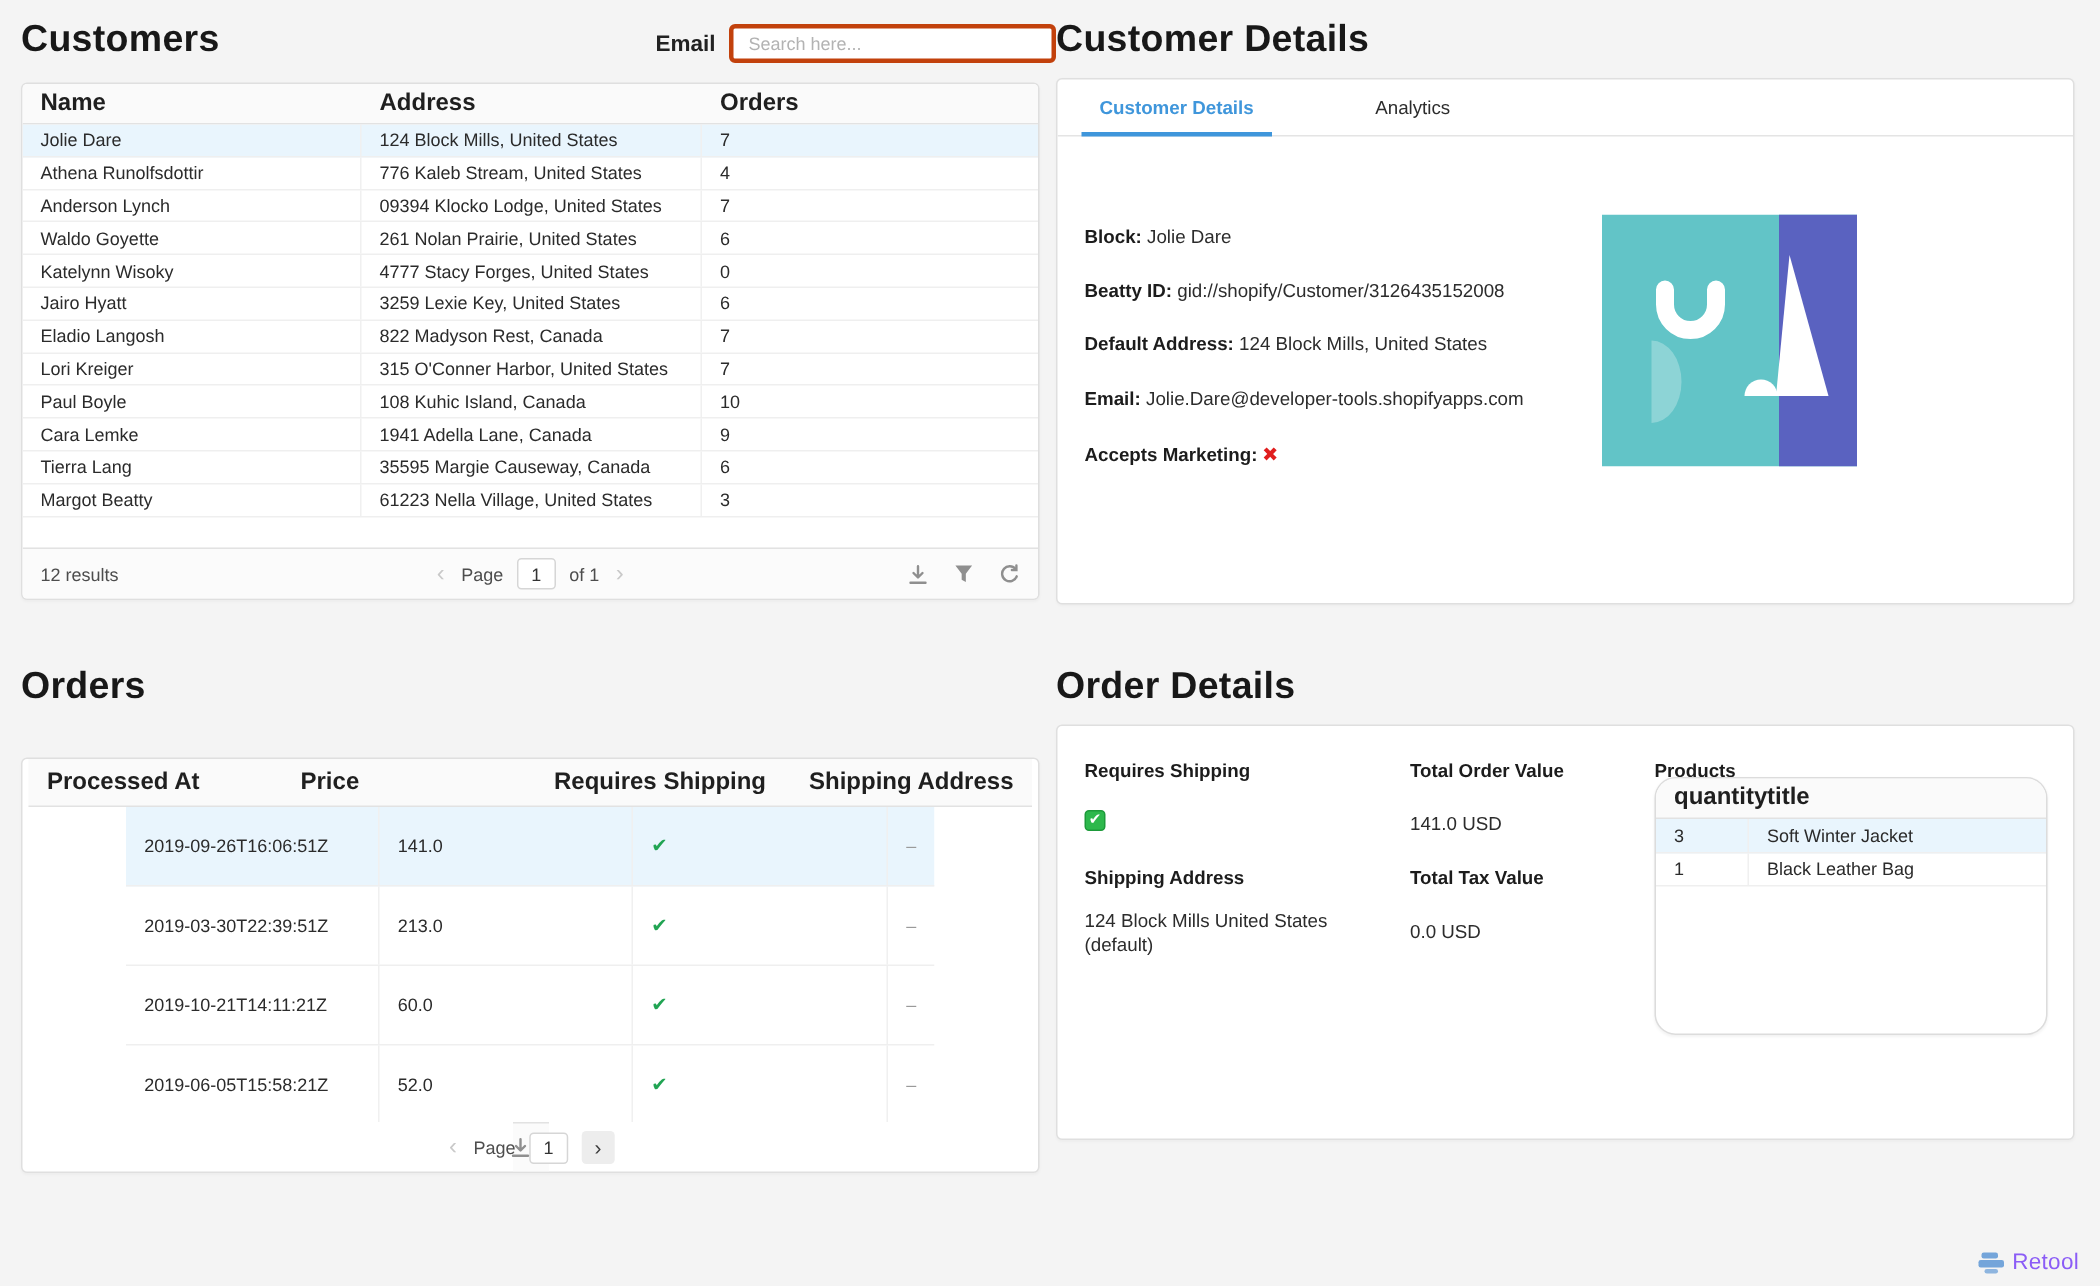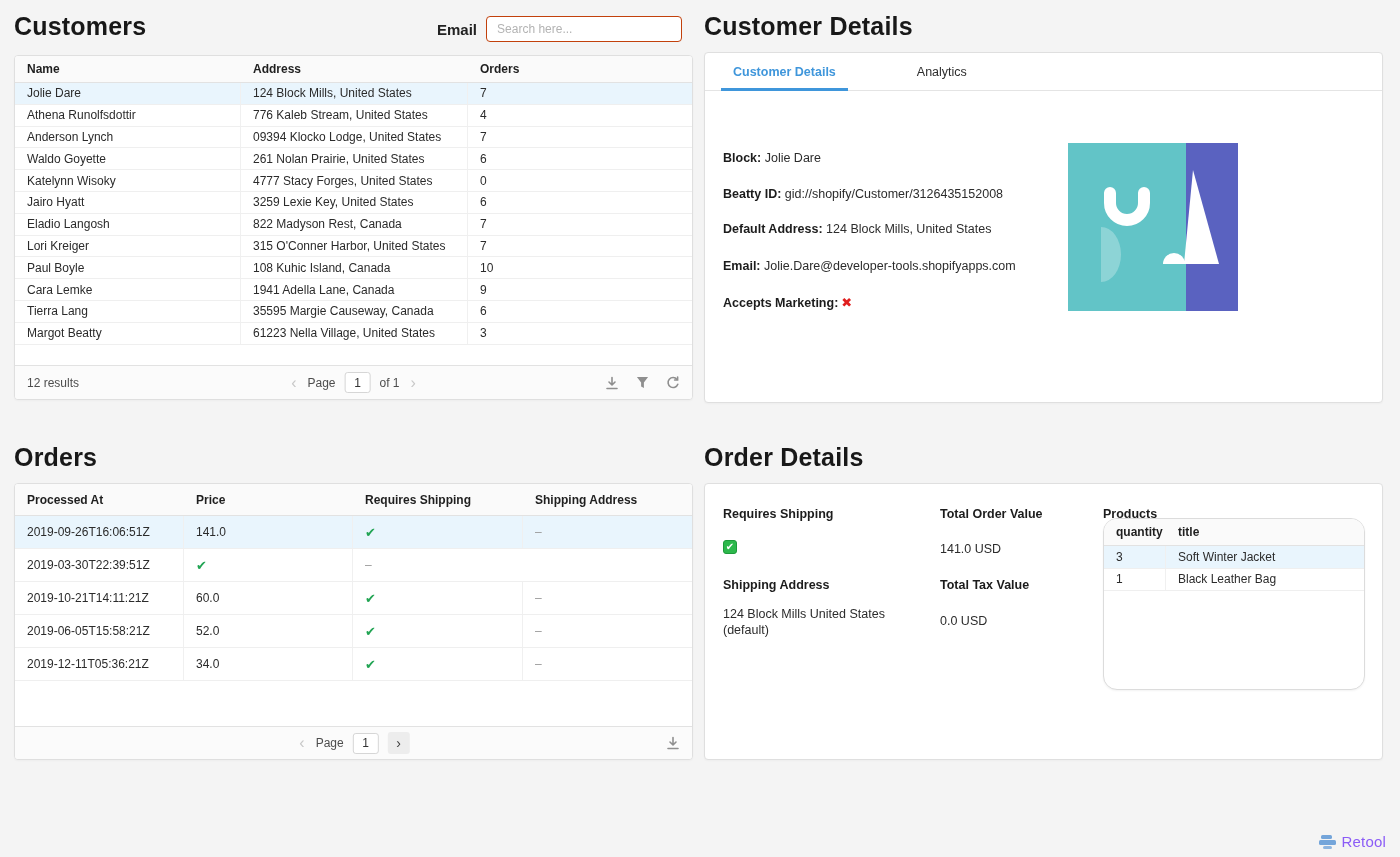--- a/index.html
+++ b/index.html
@@ -13,58 +13,58 @@
   .section-title {
     position:absolute; font-size:25px; font-weight:700; color:#181818; letter-spacing:.2px;
   }
 
   
   .panel, .dtable {
     position:absolute; background:#fff; border:1px solid #dfdfdf; border-radius:4px;
     box-shadow:0 1px 2px rgba(0,0,0,.03); display:flex; flex-direction:column; overflow:hidden;
   }
   .thead { display:grid; background:#fafafa; border-bottom:1px solid #e2e2e2; align-items:center;
-    font-size:12px; font-weight:700; color:#1f1f1f; flex:0 0 auto; }
+    font-size:16px; font-weight:700; color:#1f1f1f; flex:0 0 auto; }
   .thead span { padding:0 12px; }
   .tbody { flex:1 1 auto; overflow:hidden; }
   .trow { display:grid; align-items:center; border-bottom:1px solid #efefef; font-size:12px; color:#2b2b2b; }
   .trow.selected { background:#e9f5fd; }
   .tcell { padding:0 12px; height:100%; display:flex; align-items:center; border-right:1px solid #f0f0f0; overflow:hidden; white-space:nowrap; }
   .tcell:last-child { border-right:none; }
   .tfoot { flex:0 0 auto; background:#fbfbfb; border-top:1px solid #e2e2e2;
     display:flex; align-items:center; position:relative; font-size:12px; color:#4d4d4d; padding:0 12px; }
 
   
   #customers-table { left:14px; top:55px; width:679px; height:345px; }
   #customers-table .thead { height:27px; grid-template-columns:226px 227px 1fr; }
   #customers-table .trow { grid-template-columns:226px 227px 1fr; height:21.8px; }
   #customers-table .tfoot { height:34px; }
 
   
-  #orders-table { left:14px; top:483px; width:679px; height:277px; }
+  #orders-table { left:14px; top:505px; width:679px; height:277px;align-items:center; }
   #orders-table .thead { height:32px; grid-template-columns:169px 169px 170px 1fr; }
-  #orders-table .trow { grid-template-columns:169px 169px 170px 1fr; height:33px; }
+  #orders-table .trow { grid-template-columns:169px 169px 170px 1fr; height:53px; }
   #orders-table .tfoot { height:33px; }
   .cell-requires_shipping { color:#21a453; font-size:13px; }
   .cell-shipping_address { color:#9a9a9a; }
 
   
   .pager { position:absolute; left:50%; transform:translateX(-50%); display:flex; align-items:center; gap:9px; }
   .chev { font-size:16px; line-height:1; color:#c9c9c9; cursor:default; padding:0 2px; }
   .chev.enabled { color:#3e3e3e; background:#ededed; border-radius:3px; width:22px; height:22px;
     display:flex; align-items:center; justify-content:center; font-size:14px; }
   .page-input { width:26px; height:21px; border:1px solid #d6d6d6; border-radius:3px; text-align:center;
     font-size:12px; color:#333; background:#fff; font-family:inherit; }
   .foot-icons { position:absolute; right:12px; top:0; height:100%; display:flex; align-items:center; gap:17px; }
   .foot-icons svg { display:block; cursor:pointer; }
 
   
   #customers-search { position:absolute; left:437px; top:16px; display:flex; align-items:center; gap:9px; }
   #customers-search label { font-size:15px; font-weight:700; color:#222; }
-  #customers-search input { width:196px; height:26px; border:1px solid #c2410c; border-radius:4px;
+  #customers-search input { width:218px; height:26px; border:3px solid #c2410c; border-radius:4px;
     padding:0 10px; font-size:12px; font-family:inherit; color:#333; background:#fff; }
   #customers-search input::placeholder { color:#b3b3b3; }
 
   
   #customer-details-panel { left:704px; top:52px; width:679px; height:351px; }
   .tabs { height:38px; border-bottom:1px solid #e4e4e4; display:flex; padding-left:16px; flex:0 0 auto; }
   .tab { min-width:104px; padding:0 12px; display:flex; align-items:center; justify-content:center;
     font-size:12.5px; color:#2d2d2d; cursor:pointer; margin-right:42px; position:relative; }
   .tab.active { color:#3f96db; font-weight:700; }
   .tab.active::after { content:""; position:absolute; left:0; right:0; bottom:-1px; height:3px; background:#3f96db; }
@@ -255,20 +255,21 @@
     </div>
     <div class="tbody">
         <div class="trow selected">
           <span class="tcell cell-processed_at">2019-09-26T16:06:51Z</span>
           <span class="tcell cell-price">141.0</span>
           <span class="tcell cell-requires_shipping">✔</span>
           <span class="tcell cell-shipping_address">–</span>
         </div>
         <div class="trow">
           <span class="tcell cell-processed_at">2019-03-30T22:39:51Z</span>
+          <span class="tcell cell-price">213.0</span>
           <span class="tcell cell-requires_shipping">✔</span>
           <span class="tcell cell-shipping_address">–</span>
         </div>
         <div class="trow">
           <span class="tcell cell-processed_at">2019-10-21T14:11:21Z</span>
           <span class="tcell cell-price">60.0</span>
           <span class="tcell cell-requires_shipping">✔</span>
           <span class="tcell cell-shipping_address">–</span>
         </div>
         <div class="trow">

